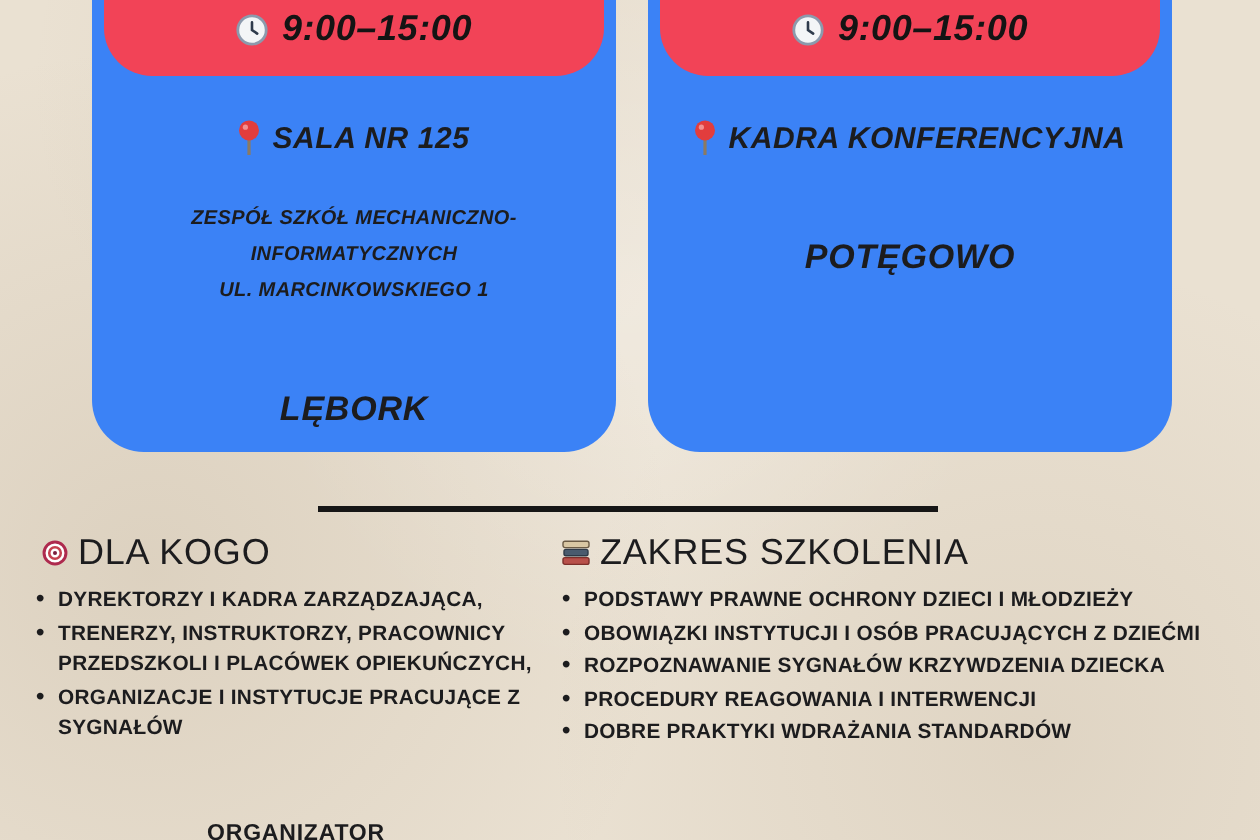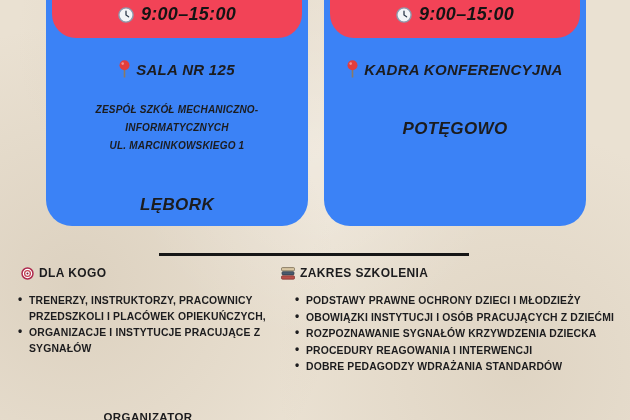--- a/index.html
+++ b/index.html
@@ -37,32 +37,32 @@
   .room-row{margin-top:22px;display:flex;align-items:center;gap:6px;}
   .room-text{font-size:15px;font-weight:800;letter-spacing:0.3px;}
   .venue-text{
     margin-top:22px;font-size:10px;font-weight:800;letter-spacing:0.2px;
     line-height:18px;white-space:pre-line;
   }
   .city-text{margin-top:40px;font-size:17px;font-weight:800;letter-spacing:0.4px;}
   .divider{position:absolute;left:159px;top:253px;width:310px;height:3px;background:#161616;}
   .sec-header{
     position:absolute;top:266px;display:flex;align-items:center;gap:5px;
-    font-size:12px;font-weight:700;letter-spacing:0.4px;
+    font-size:18px;font-weight:400;letter-spacing:0.4px;
   }
   .sec-header-left{left:21px;}
   .sec-header-right{left:281px;text-align:center;}
   .blist{
     position:absolute;top:293px;margin:0;padding:0;list-style:none;
     font-size:10.4px;font-weight:700;letter-spacing:0.15px;line-height:15.5px;
   }
   .blist li{position:relative;padding-left:13px;margin-bottom:1px;white-space:pre-line;}
   .blist li::before{content:"\2022";position:absolute;left:2px;top:-1px;font-size:12px;}
   .list-left{left:16px;width:270px;}
-  .list-right{left:293px;width:336px;}
+  .list-right{left:279px;width:336px;}
   .organizer{
     position:absolute;top:411px;left:73px;width:150px;text-align:center;
     font-size:11.5px;font-weight:800;letter-spacing:0.4px;
   }
   .icon{display:inline-flex;align-items:center;justify-content:center;}
 </style>
 </head>
 <body>
 
 <div class="card card-left">
@@ -124,20 +124,21 @@
   <span class="icon">
     <svg width="13" height="13" viewBox="0 0 14 14">
       <circle cx="7" cy="7" r="5.9" fill="#fff" stroke="#ae2a4e" stroke-width="1.6"></circle>
       <circle cx="7" cy="7" r="3.1" fill="none" stroke="#c4414f" stroke-width="1.4"></circle>
       <circle cx="7" cy="7" r="1.1" fill="#7a1f3d"></circle>
     </svg>
   </span>
   <span>DLA KOGO</span>
 </div>
 <ul class="blist list-left">
+  <li>DYREKTORZY I KADRA ZARZĄDZAJĄCA,</li>
   <li>TRENERZY, INSTRUKTORZY, PRACOWNICY
 PRZEDSZKOLI I PLACÓWEK OPIEKUŃCZYCH,</li>
   <li>ORGANIZACJE I INSTYTUCJE PRACUJĄCE Z
 SYGNAŁÓW</li>
 </ul>
 
 <div class="sec-header sec-header-right">
   <span class="icon">
     <svg width="14" height="13" viewBox="0 0 14 13">
       <rect x="0.5" y="0.6" width="13" height="3.2" rx="1" fill="#d9c7a3" stroke="#6b5b45" stroke-width="0.7"></rect>
@@ -145,16 +146,16 @@
       <rect x="0.5" y="8.8" width="13" height="3.4" rx="1" fill="#b8504a" stroke="#7d2f2b" stroke-width="0.7"></rect>
     </svg>
   </span>
   <span>ZAKRES SZKOLENIA</span>
 </div>
 <ul class="blist list-right">
   <li>PODSTAWY PRAWNE OCHRONY DZIECI I MŁODZIEŻY</li>
   <li>OBOWIĄZKI INSTYTUCJI I OSÓB PRACUJĄCYCH Z DZIEĆMI</li>
   <li>ROZPOZNAWANIE SYGNAŁÓW KRZYWDZENIA DZIECKA</li>
   <li>PROCEDURY REAGOWANIA I INTERWENCJI</li>
-  <li>DOBRE PEDAGODZY WDRAŻANIA STANDARDÓW</li>
+  <li>DOBRE PRAKTYKI WDRAŻANIA STANDARDÓW</li>
 </ul>
 
 <div class="organizer">ORGANIZATOR</div>
 
 </body></html>

